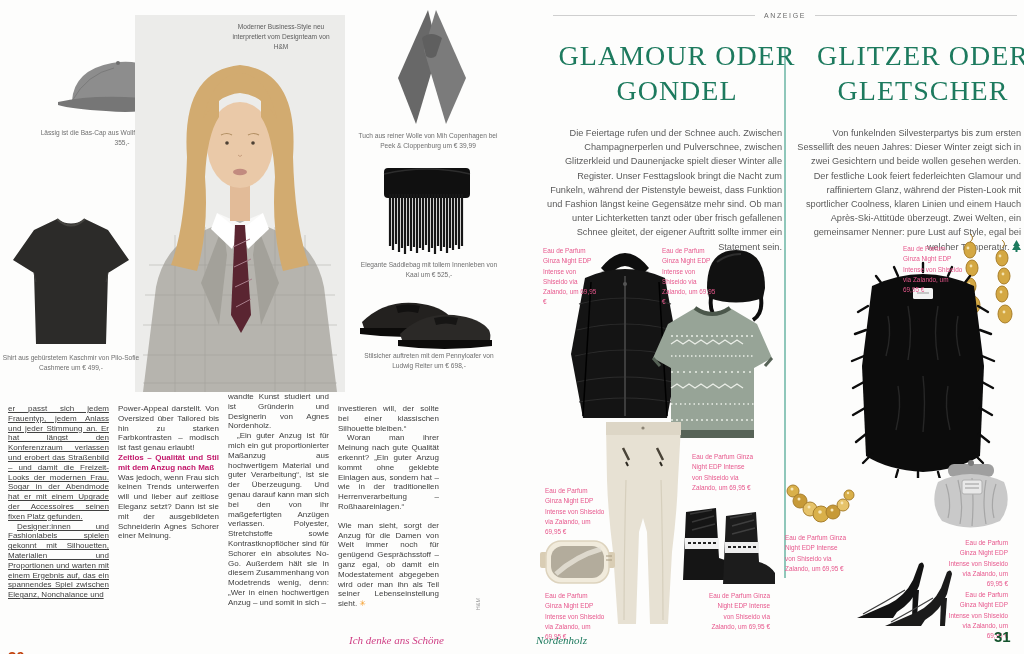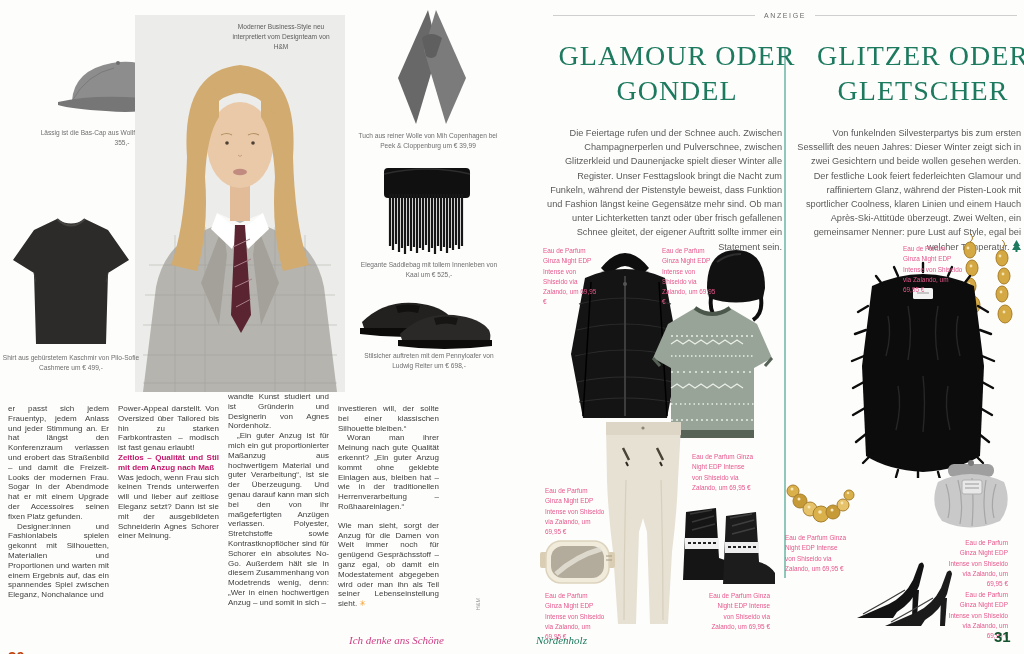--- a/index.html
+++ b/index.html
@@ -109,36 +109,36 @@
       </g>
       <g transform="translate(38,12)">
         <path d="M4 34 Q26 12 58 15 Q84 18 93 30 Q95 34 94 40 L6 40 Z" fill="#2b2927"></path>
         <path d="M38 18 Q50 15 62 18 L60 25 Q50 22 40 25 Z" fill="#161514"></path>
         <path d="M2 40 L96 40 L96 46 Q48 52 2 46 Z" fill="#0d0c0b"></path>
       </g>
     </svg>
   </div>
   <div class="abs caption" style="left:358px;top:351px;width:142px;">Stilsicher auftreten mit dem Pennyloafer von Ludwig Reiter um € 698,-</div>
 
-  <div class="abs artcol" style="left:8px;top:404px;">
+  <div class="abs artcol" style="left:8px;top:404px;text-decoration:underline;">
     <p>er passt sich jedem Frauentyp, jedem Anlass und jeder Stimmung an. Er hat längst den Konferenzraum verlassen und erobert das Straßenbild – und damit die Freizeit-Looks der modernen Frau. Sogar in der Abendmode hat er mit einem Upgrade der Accessoires seinen fixen Platz gefunden.</p>
     <p class="ind">Designer:innen und Fashionlabels spielen gekonnt mit Silhouetten, Materialien und Proportionen und warten mit einem Ergebnis auf, das ein spannendes Spiel zwischen Eleganz, Nonchalance und</p>
   </div>
   <div class="abs artcol" style="left:118px;top:404px;">
     <p>Power-Appeal darstellt. Von Oversized über Tailored bis hin zu starken Farbkontrasten – modisch ist fast genau erlaubt!</p>
     <p class="subhead">Zeitlos – Qualität und Stil mit dem Anzug nach Maß</p>
     <p>Was jedoch, wenn Frau sich keinen Trends unterwerfen will und lieber auf zeitlose Eleganz setzt? Dann ist sie mit der ausgebildeten Schneiderin Agnes Schorer einer Meinung.</p>
   </div>
   <div class="abs artcol" style="left:228px;top:392px;">
     <p>wandte Kunst studiert und ist Gründerin und Designerin von Agnes Nordenholz.</p>
     <p class="ind">„Ein guter Anzug ist für mich ein gut proportionierter Maßanzug aus hochwertigem Material und guter Verarbeitung“, ist sie der Überzeugung. Und genau darauf kann man sich bei den von ihr maßgefertigten Anzügen verlassen. Polyester, Stretchstoffe sowie Kontrastknopflöcher sind für Schorer ein absolutes No-Go. Außerdem hält sie in diesem Zusammenhang von Modetrends wenig, denn: „Wer in einen hochwertigen Anzug – und somit in sich –</p>
   </div>
   <div class="abs artcol" style="left:338px;top:404px;">
     <p>investieren will, der sollte bei einer klassischen Silhouette bleiben.“</p>
-    <p class="ind">Woran man ihrer Meinung nach gute Qualität erkennt? „Ein guter Anzug kommt ohne geklebte Einlagen aus, bleiben hat – wie in der traditionellen Herrenverarbeitung – Roßhaareinlagen.“</p>
+    <p class="ind">Woran man ihrer Meinung nach gute Qualität erkennt? „Ein guter Anzug kommt ohne geklebte Einlagen aus, sondern hat – wie in der traditionellen Herrenverarbeitung – Roßhaareinlagen.“</p>
     <p class="gap"><span>Wie man sieht, sorgt der Anzug für die Damen von Welt immer noch für genügend Gesprächsstoff – ganz egal, ob damit ein Modestatement abgegeben wird oder man ihn als Teil seiner Lebenseinstellung sieht.</span> <span style="color:#f59a23;">✳</span></p>
   </div>
 
   <div class="abs" style="left:475px;top:598px;font-size:5.5px;color:#9a9a9a;writing-mode:vertical-rl;transform:rotate(180deg);">H&amp;M</div>
 
   <div class="abs pnum" style="left:8px;top:648px;color:#c2410c;">30</div>
   <div class="abs footnote" style="left:349px;top:634px;width:150px;text-align:left;color:#cf3f85;">Ich denke ans Schöne</div>
 
   <div class="abs" style="left:553px;top:12px;width:464px;display:flex;align-items:center;gap:9px;">
     <div class="rule"></div>

